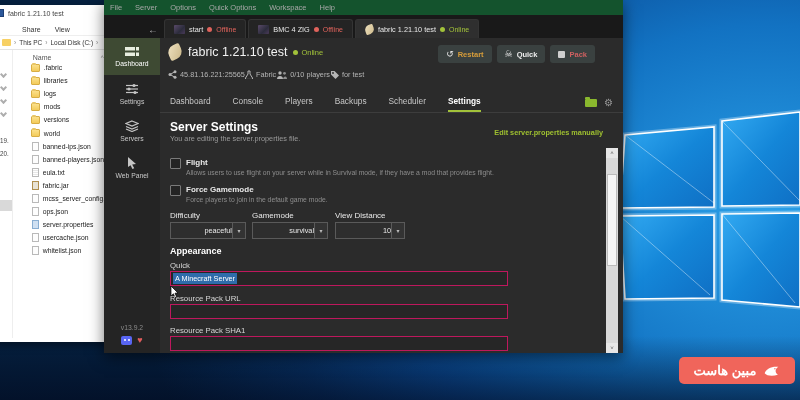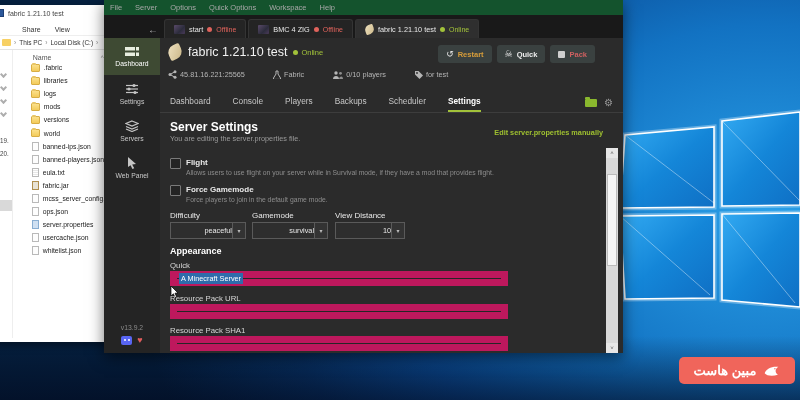--- a/index.html
+++ b/index.html
@@ -76,21 +76,21 @@
   .hdrtitle { position:absolute; left:8px; top:7px; display:flex; align-items:center; gap:6px; }
   .feather { width:14px; height:14px; background:linear-gradient(135deg,#f0e3c2,#c9b586); border-radius:8px 2px 8px 2px; transform:rotate(-25deg); }
   .servername { font-size:12.5px; color:#f2f2f2; }
   .online { font-size:7.5px; color:#a2c23a; display:flex; align-items:center; gap:3px; }
   .hdrbtns { position:absolute; right:28px; top:7px; display:flex; gap:5px; }
   .btn { height:18px; display:flex; align-items:center; gap:4px; background:#3a4140; border-radius:3px; padding:0 8px; }
   .btn .bicon { font-size:9px; color:#e8e8e8; line-height:9px; }
   .btn .blbl { font-size:7.5px; font-weight:bold; }
   .blbl.restart { color:#d89e3a; } .blbl.kill { color:#ececec; } .blbl.stop { color:#cd6060; }
   .stopsq { width:7px; height:7px; background:#cfcfcf; border-radius:1px; }
-  .metarow { position:absolute; left:8px; top:32px; display:flex; align-items:center; gap:28px; }
+  .metarow { position:absolute; left:8px; top:32px; display:flex; align-items:center; gap:0; }
   .meta { display:flex; align-items:center; gap:3px; font-size:7.3px; color:#b5b5b5; }
   .micon { flex:none; }
 
   .tabrow { position:absolute; left:0; top:52px; right:0; height:23px; border-bottom:1px solid #3d3d3d; display:flex; align-items:flex-end; gap:22px; padding:0 0 0 10px; }
   .ptab { font-size:8.3px; color:#c7c7c7; padding-bottom:6px; }
   .ptab.active { color:#fff; font-weight:bold; border-bottom:2px solid #a2c23a; padding-bottom:4px; }
   .tabtools { margin-left:auto; display:flex; align-items:center; gap:7px; padding:0 10px 4px 0; }
   .gfold { width:12px; height:8px; background:#8ab82e; border-radius:1px; position:relative; }
   .gfold::before { content:""; position:absolute; left:0; top:-2px; width:5px; height:2px; background:#8ab82e; border-radius:1px 1px 0 0; }
   .gear { color:#9a9a9a; font-size:10px; line-height:10px; }
@@ -103,21 +103,21 @@
   .clippedline { position:absolute; left:22px; top:0; height:4px; overflow:hidden; font-size:5.5px; color:#777; letter-spacing:.5px; }
   .cb { position:absolute; width:11px; height:11px; border:1px solid #7a7a7a; border-radius:1px; background:#242424; }
   .cblbl { position:absolute; font-size:8px; color:#e8e8e8; font-weight:bold; }
   .cbdesc { position:absolute; font-size:6.8px; color:#8d8d8d; white-space:nowrap; }
   .ddlbl { position:absolute; font-size:8px; color:#e8e8e8; font-weight:normal; }
   .select { position:absolute; height:17px; background:#2e2e2e; border:1px solid #5a5a5a; display:flex; align-items:center; }
   .selval { flex:1; font-size:7.3px; color:#e8e8e8; padding-left:5px;text-align:right; }
   .selarr { width:13px; height:100%; border-left:1px solid #5a5a5a; display:flex; align-items:center; justify-content:center; color:#bbb; font-size:6px; background:#333; }
   .apphdr { position:absolute; font-size:9px; font-weight:bold; color:#fff; }
   .fldlbl { position:absolute; font-size:7.8px; color:#d8d8d8; }
-  .tinput { position:absolute; height:15px; background:#262626; border:7px solid #be185d; display:flex; align-items:center; padding-left:2px; }
+  .tinput { position:absolute; height:15px; background:#262626; border:1px solid #be185d; display:flex; align-items:center; padding-left:2px; }
   .selection { background:#2e6cab; color:#fff; font-size:7.3px; padding:1px 2px; }
 
   .vscroll { position:absolute; right:5px; top:0; width:12px; bottom:0; background:#d9d9d9; }
   .varrow { position:absolute; left:0; width:100%; height:10px; display:flex; align-items:center; justify-content:center; font-size:6px; color:#555; background:#e6e6e6; }
   .varrow.up { top:0; } .varrow.down { bottom:0; }
   .vthumb { position:absolute; left:1px; width:10px; top:26px; height:92px; background:#f4f4f4; border:1px solid #bbb; }
 
   
   .cursor { position:absolute; }
 

